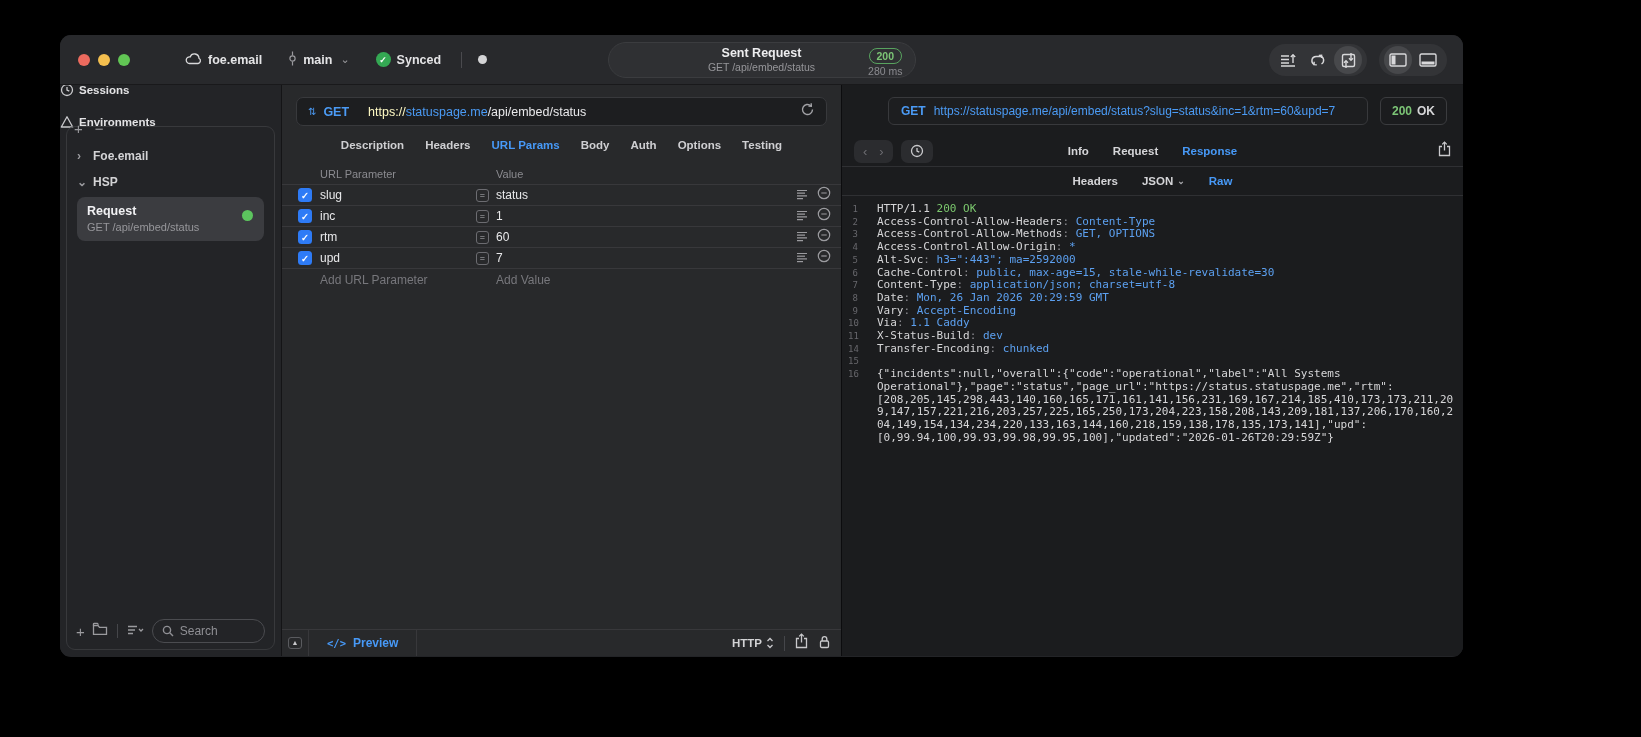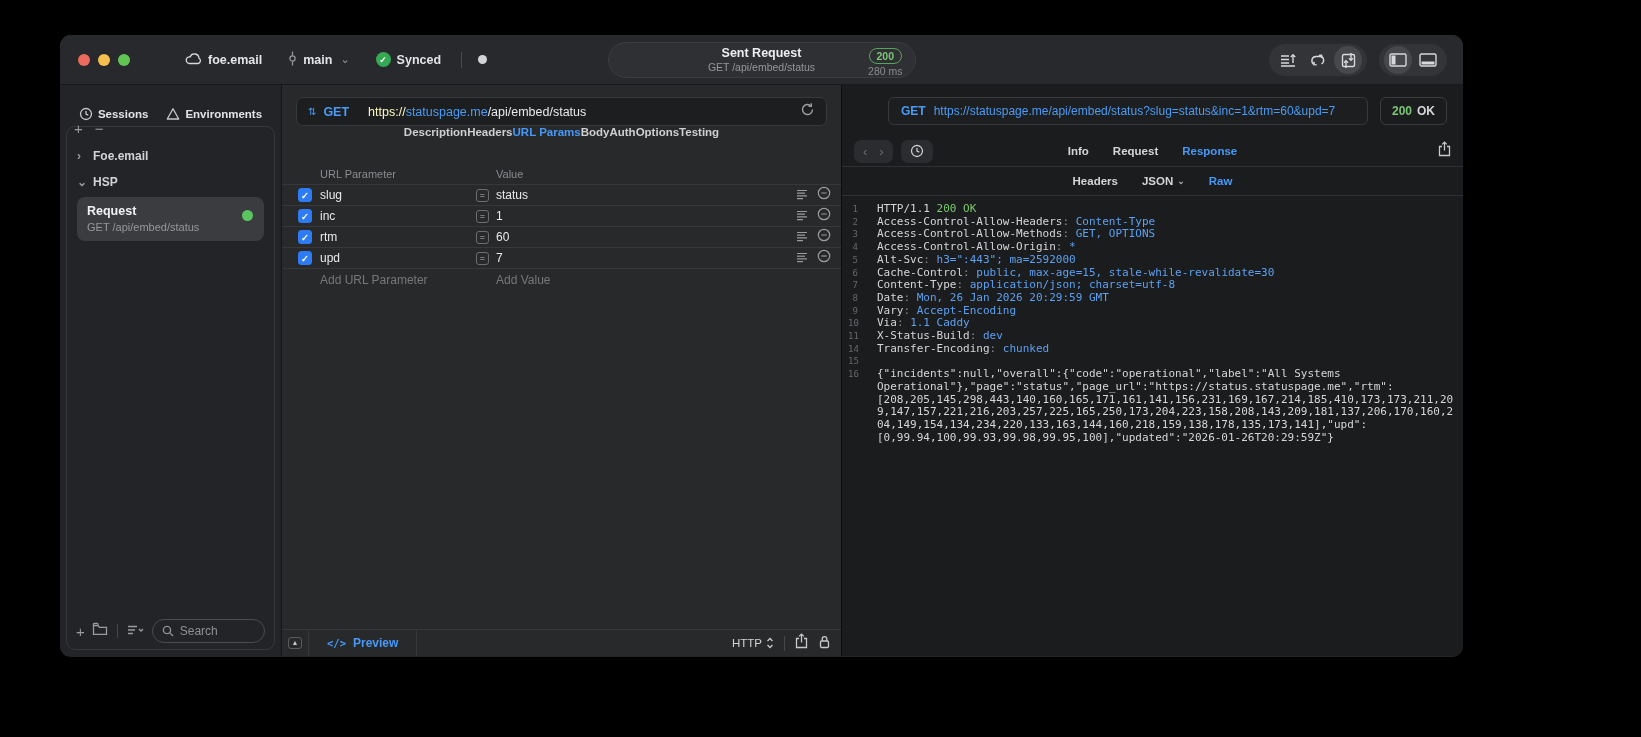--- a/index.html
+++ b/index.html
@@ -41,21 +41,21 @@
   .tb-btn { width:28px; height:28px; border-radius:14px; display:flex; align-items:center; justify-content:center; }
   .tb-btn.active { background:#47484b; }
   .tb-btn svg { stroke:#d8d8da; fill:none; stroke-width:1.4; }
 
   
   .content { display:flex; height:571px; }
 
   
   .sidebar { width:222px; background:#232427; border-right:1px solid #141416;
              display:flex; flex-direction:column; }
-  .side-tabs { height:30px; margin-top:6px; display:flex; align-items:flex-end; justify-content:center; gap:18px; }
+  .side-tabs { height:30px; margin-top:6px; display:flex; align-items:flex-start; justify-content:center; gap:18px;flex-direction:column; }
   .side-tab { display:flex; align-items:center; gap:5px; color:#e3e3e5; font-size:11.5px; font-weight:600; }
   .side-tab svg { stroke:#c9c9cc; fill:none; stroke-width:1.3; }
   .side-pm { position:relative; z-index:2; display:flex; gap:12px; padding-left:14px;
              color:#8d8d92; font-size:14px; height:10px; line-height:10px; margin-bottom:-5px; }
   .side-panel { flex:1; margin:0 6px 6px; border:1px solid #38393c; border-radius:9px;
                 display:flex; flex-direction:column; overflow:hidden; }
   .tree { flex:1; padding:16px 10px 0; }
   .tree-row { display:flex; align-items:center; gap:7px; height:26px; color:#d3d3d5; font-size:12px; font-weight:600; }
   .tree-chev { color:#9b9b9f; font-size:12px; width:9px; display:inline-block; }
   .req-item { position:relative; background:#3b3c40; border-radius:8px; padding:7px 10px 8px; margin-top:2px; }
@@ -75,21 +75,21 @@
   .panel-mid { width:560px; background:#28292b; border-right:1px solid #0c0c0e;
                display:flex; flex-direction:column; }
   .url-bar { margin:12px 14px 0; height:29px; background:#1d1e20; border:1px solid #38393c;
              border-radius:7px; display:flex; align-items:center; padding:0 11px; gap:7px; }
   .stepper { color:#4b9bf5; font-size:10px; }
   .method { color:#4b9bf5; font-size:12.5px; font-weight:700; }
   .url-text { font-size:12.5px; white-space:nowrap; }
   .u-scheme { color:#fef9c3;padding-left:12px; } .u-host { color:#4b9bf5; } .u-path { color:#e9e9eb; }
   .refresh { margin-left:auto; }
   .refresh svg { stroke:#a2a2a6; fill:none; stroke-width:1.4; }
-  .mid-tabs { height:38px; display:flex; align-items:flex-start; justify-content:center; }
+  .mid-tabs { height:38px; display:flex; align-items:center; justify-content:center; gap:21px; }
   .mid-tab { color:#cfcfd2; font-size:11.5px; font-weight:600; }
   .mid-tab.active { color:#4799f7; }
   .params { flex:1; }
   .p-head { display:flex; align-items:center; height:21px; padding-left:38px;
             color:#8b8b90; font-size:11px; border-bottom:1px solid #38383b; }
   .ph-name { width:176px; }
   .p-row { display:flex; align-items:center; height:21px; padding:0 10px 0 16px;
            border-bottom:1px solid #38383b; }
   .cb-cell { width:22px; flex:none; display:flex; align-items:center; }
   .checkbox { width:14px; height:14px; border-radius:3.5px; background:#2e7bf6; color:#fff;
@@ -106,21 +106,21 @@
   .mid-bottom { height:27px; border-top:1px solid #38383b; display:flex; align-items:center; }
   .collapse-sec { width:27px; height:100%; display:flex; align-items:center; justify-content:center;
                   border-right:1px solid #38383b; }
   .collapse-glyph { border:1px solid #5a5b5f; border-radius:3px; color:#c9c9cc; font-size:7px;
                     padding:1px 3px 2px; line-height:1; }
   .preview-sec { height:100%; display:flex; align-items:center; gap:7px; padding:0 18px;
                  border-right:1px solid #38383b; }
   .preview-code { color:#4799f7; font-size:10.5px; font-weight:700; font-family:"DejaVu Sans Mono", monospace; }
   .preview-label { color:#4799f7; font-size:12px; font-weight:600; }
   .mid-bottom-right { margin-left:auto; display:flex; align-items:center; gap:10px; padding-right:10px; }
-  .proto { display:flex; align-items:center; gap:4px; color:#d3d3d5; font-size:11.5px; font-weight:400; }
+  .proto { display:flex; align-items:center; gap:4px; color:#d3d3d5; font-size:11.5px; font-weight:700; }
   .proto svg, .mbr-icon svg { stroke:#c9c9cc; fill:none; stroke-width:1.3; }
   .mbr-sep { width:1px; height:15px; background:#45464a; }
 
   
   .panel-right { flex:1; background:#1b1c1e; display:flex; flex-direction:column; min-width:0; }
   .resp-top { height:51px; display:flex; align-items:center; padding:0 16px 0 46px; gap:12px; }
   .resp-url { flex:1; max-width:512px; height:28px; background:#1d1e20; border:1px solid #38393c;
               border-radius:6px; display:flex; align-items:center; gap:8px; padding:0 12px; }
   .resp-url .method { font-size:12px; }
   .resp-url-text { color:#4b9bf5; font-size:12px; white-space:nowrap; overflow:hidden; text-overflow:ellipsis; }

